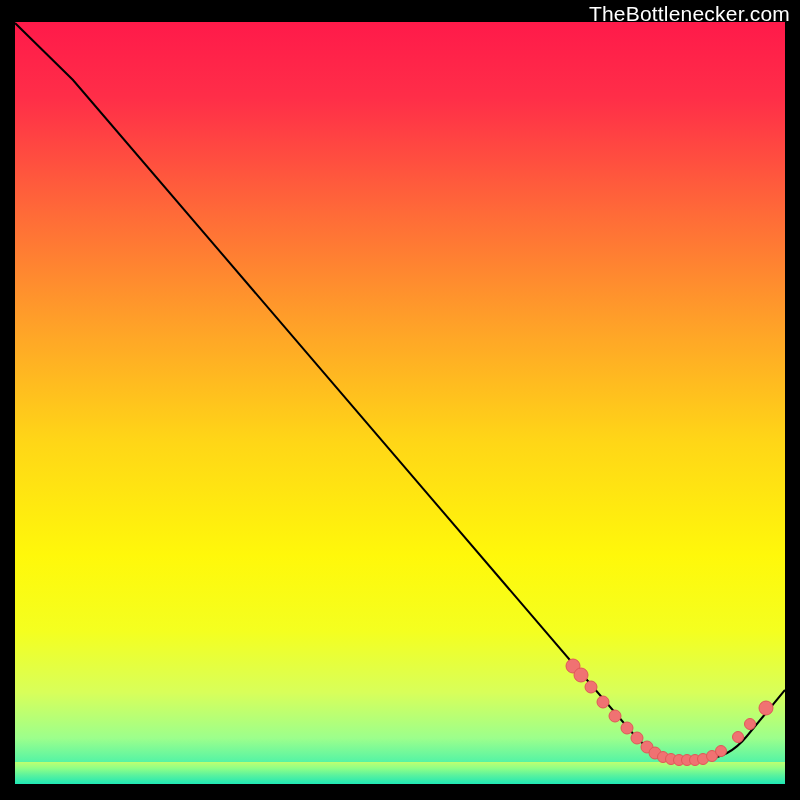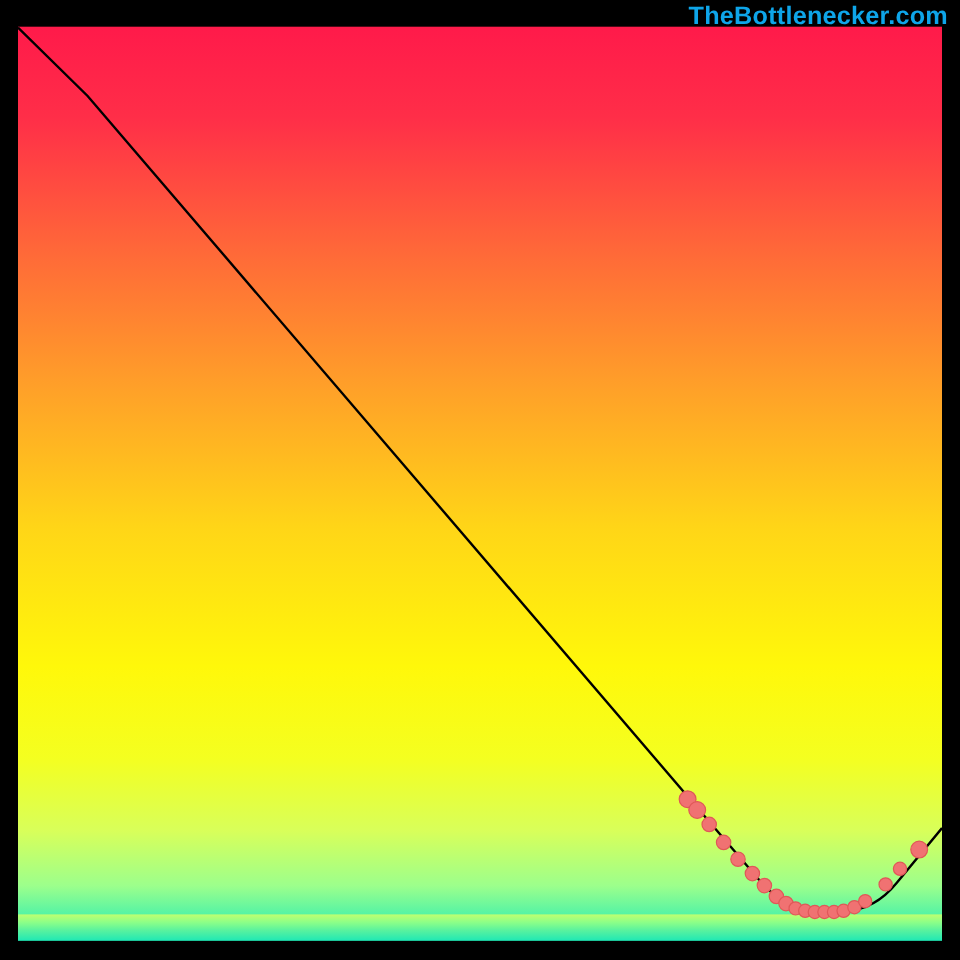--- a/index.html
+++ b/index.html
@@ -29,24 +29,24 @@
   }
   .plot-box svg {
     position: absolute;
     left: 0;
     top: 0;
   }
   .watermark {
     position: absolute;
     top: 2px;
     right: 10px;
-    color: #0ea5e9;
+    color: #ffffff;
     font-size: 21px;
     letter-spacing: 0.2px;
-    font-weight: 700;
+    font-weight: 400;
   }
 </style>
 </head>
 <body>
 
 <div class="frame">
 
   <div class="watermark">TheBottlenecker.com</div>
 
   <div class="plot-box">

